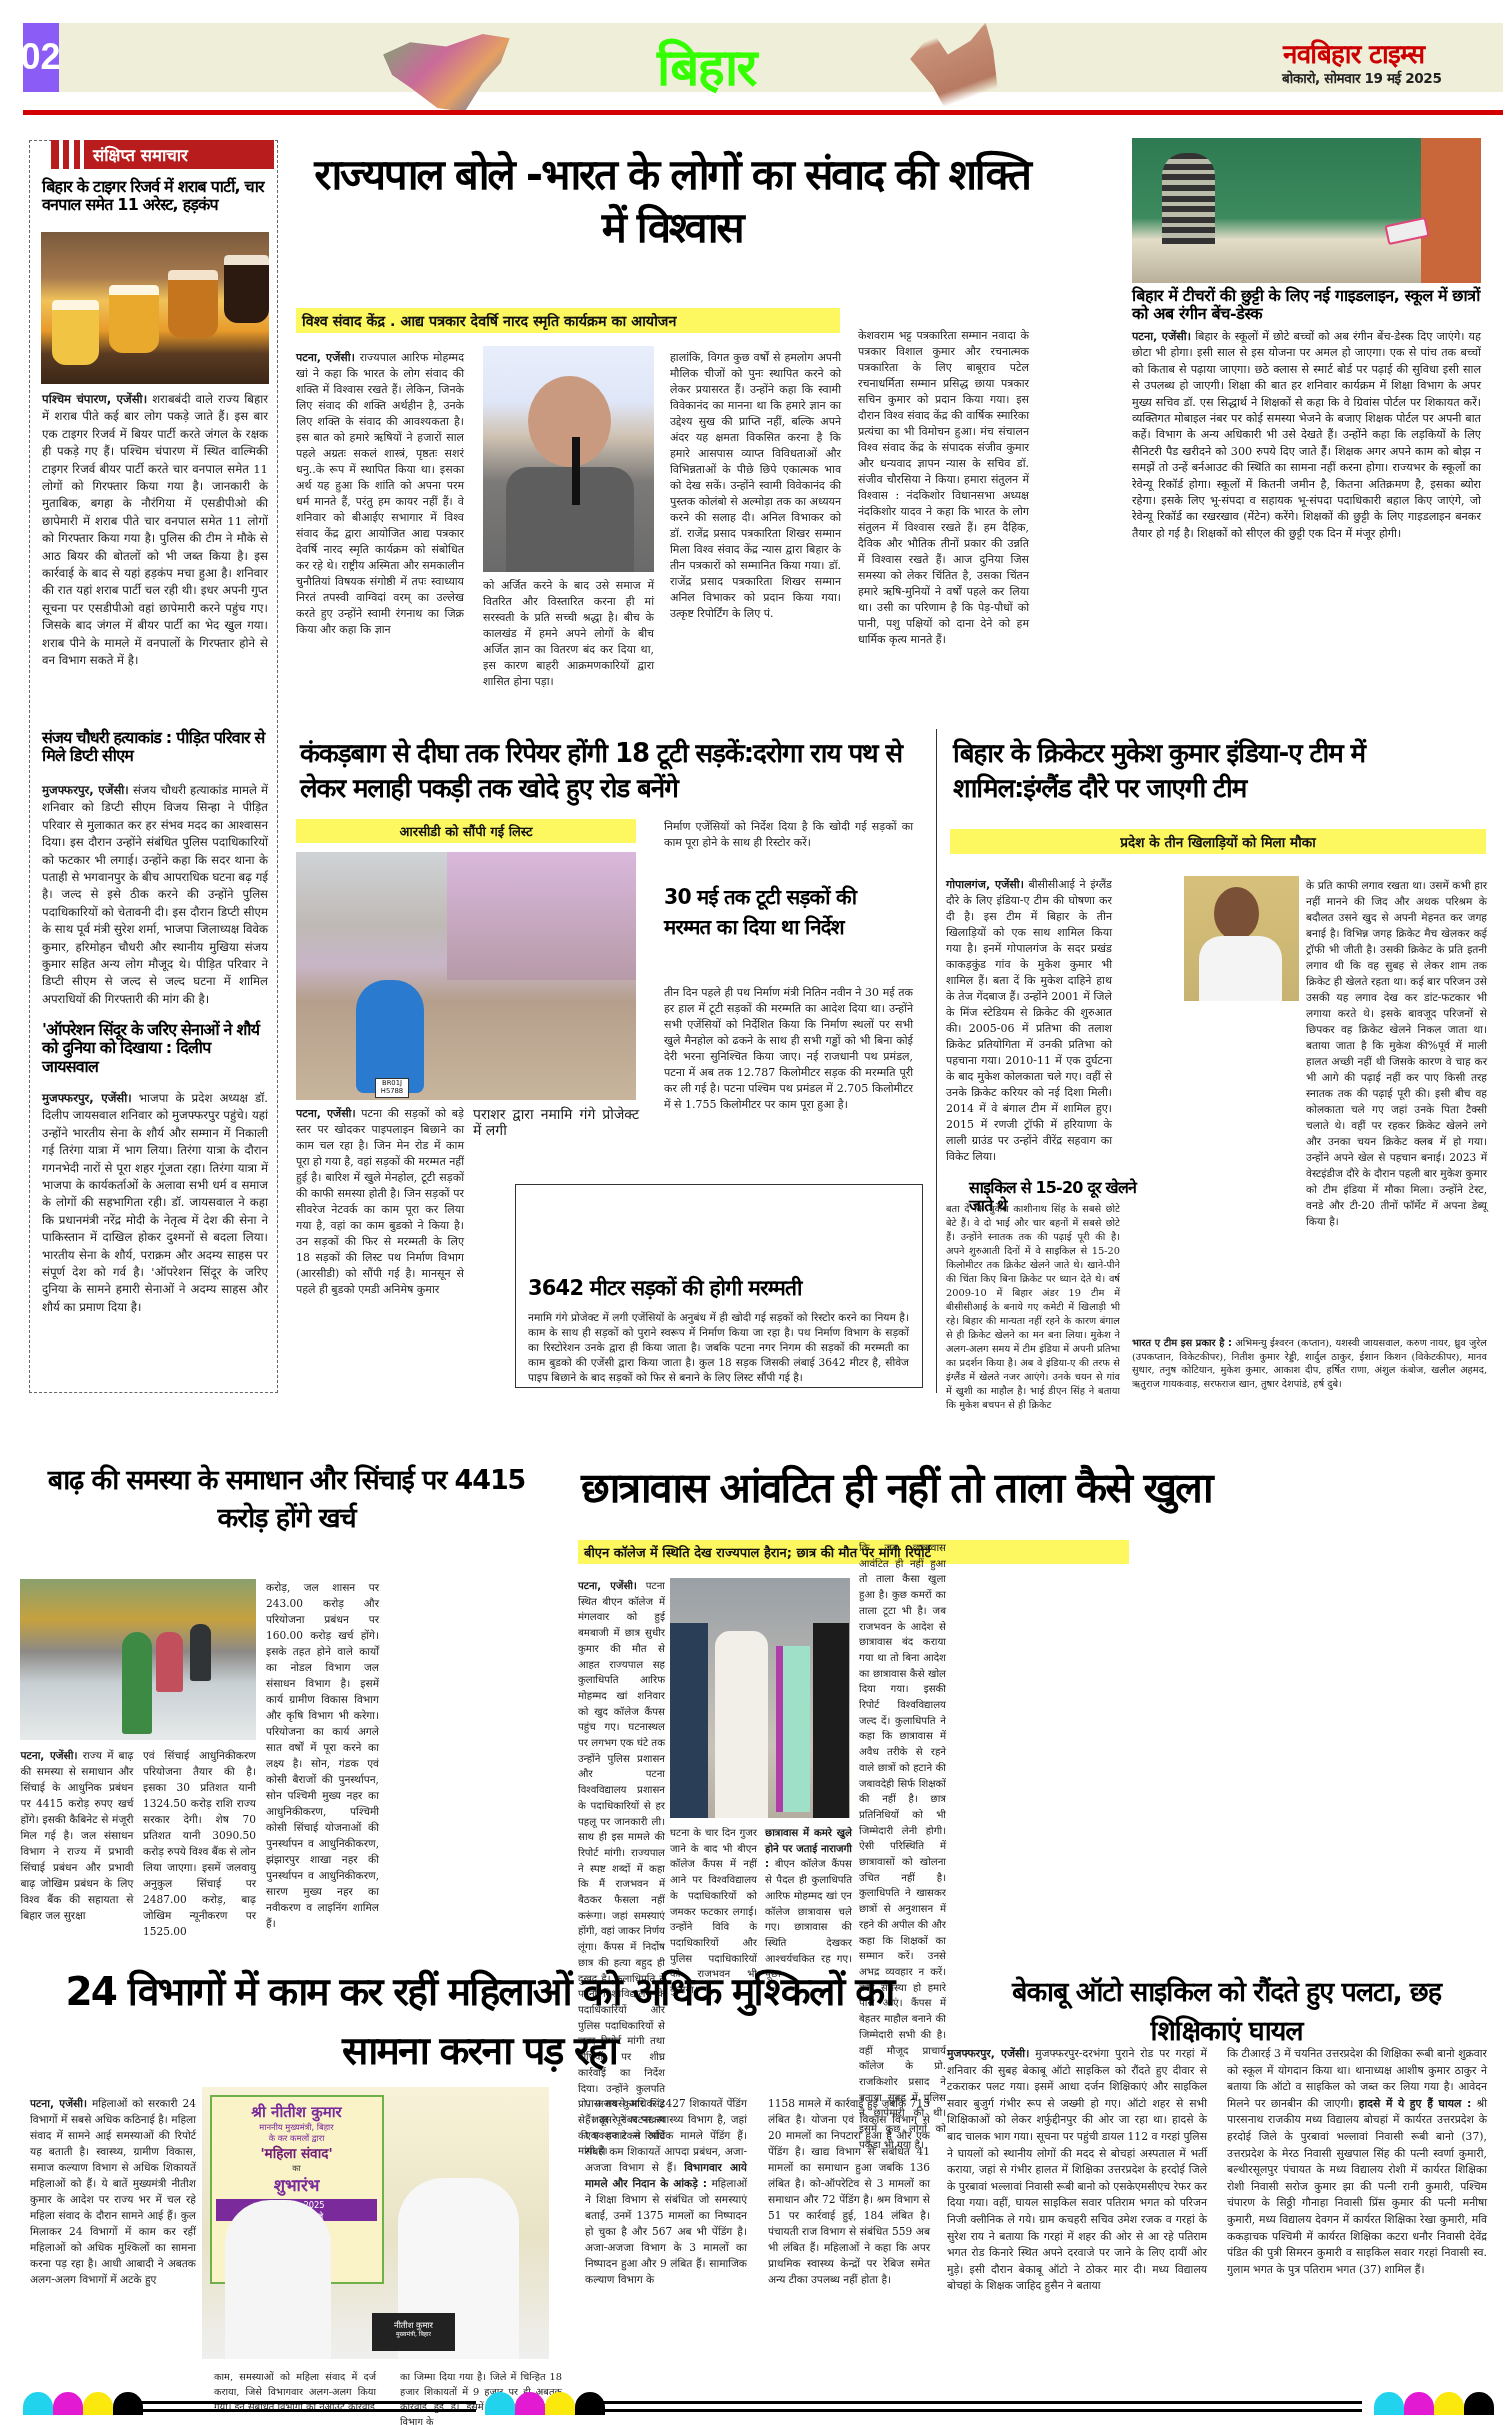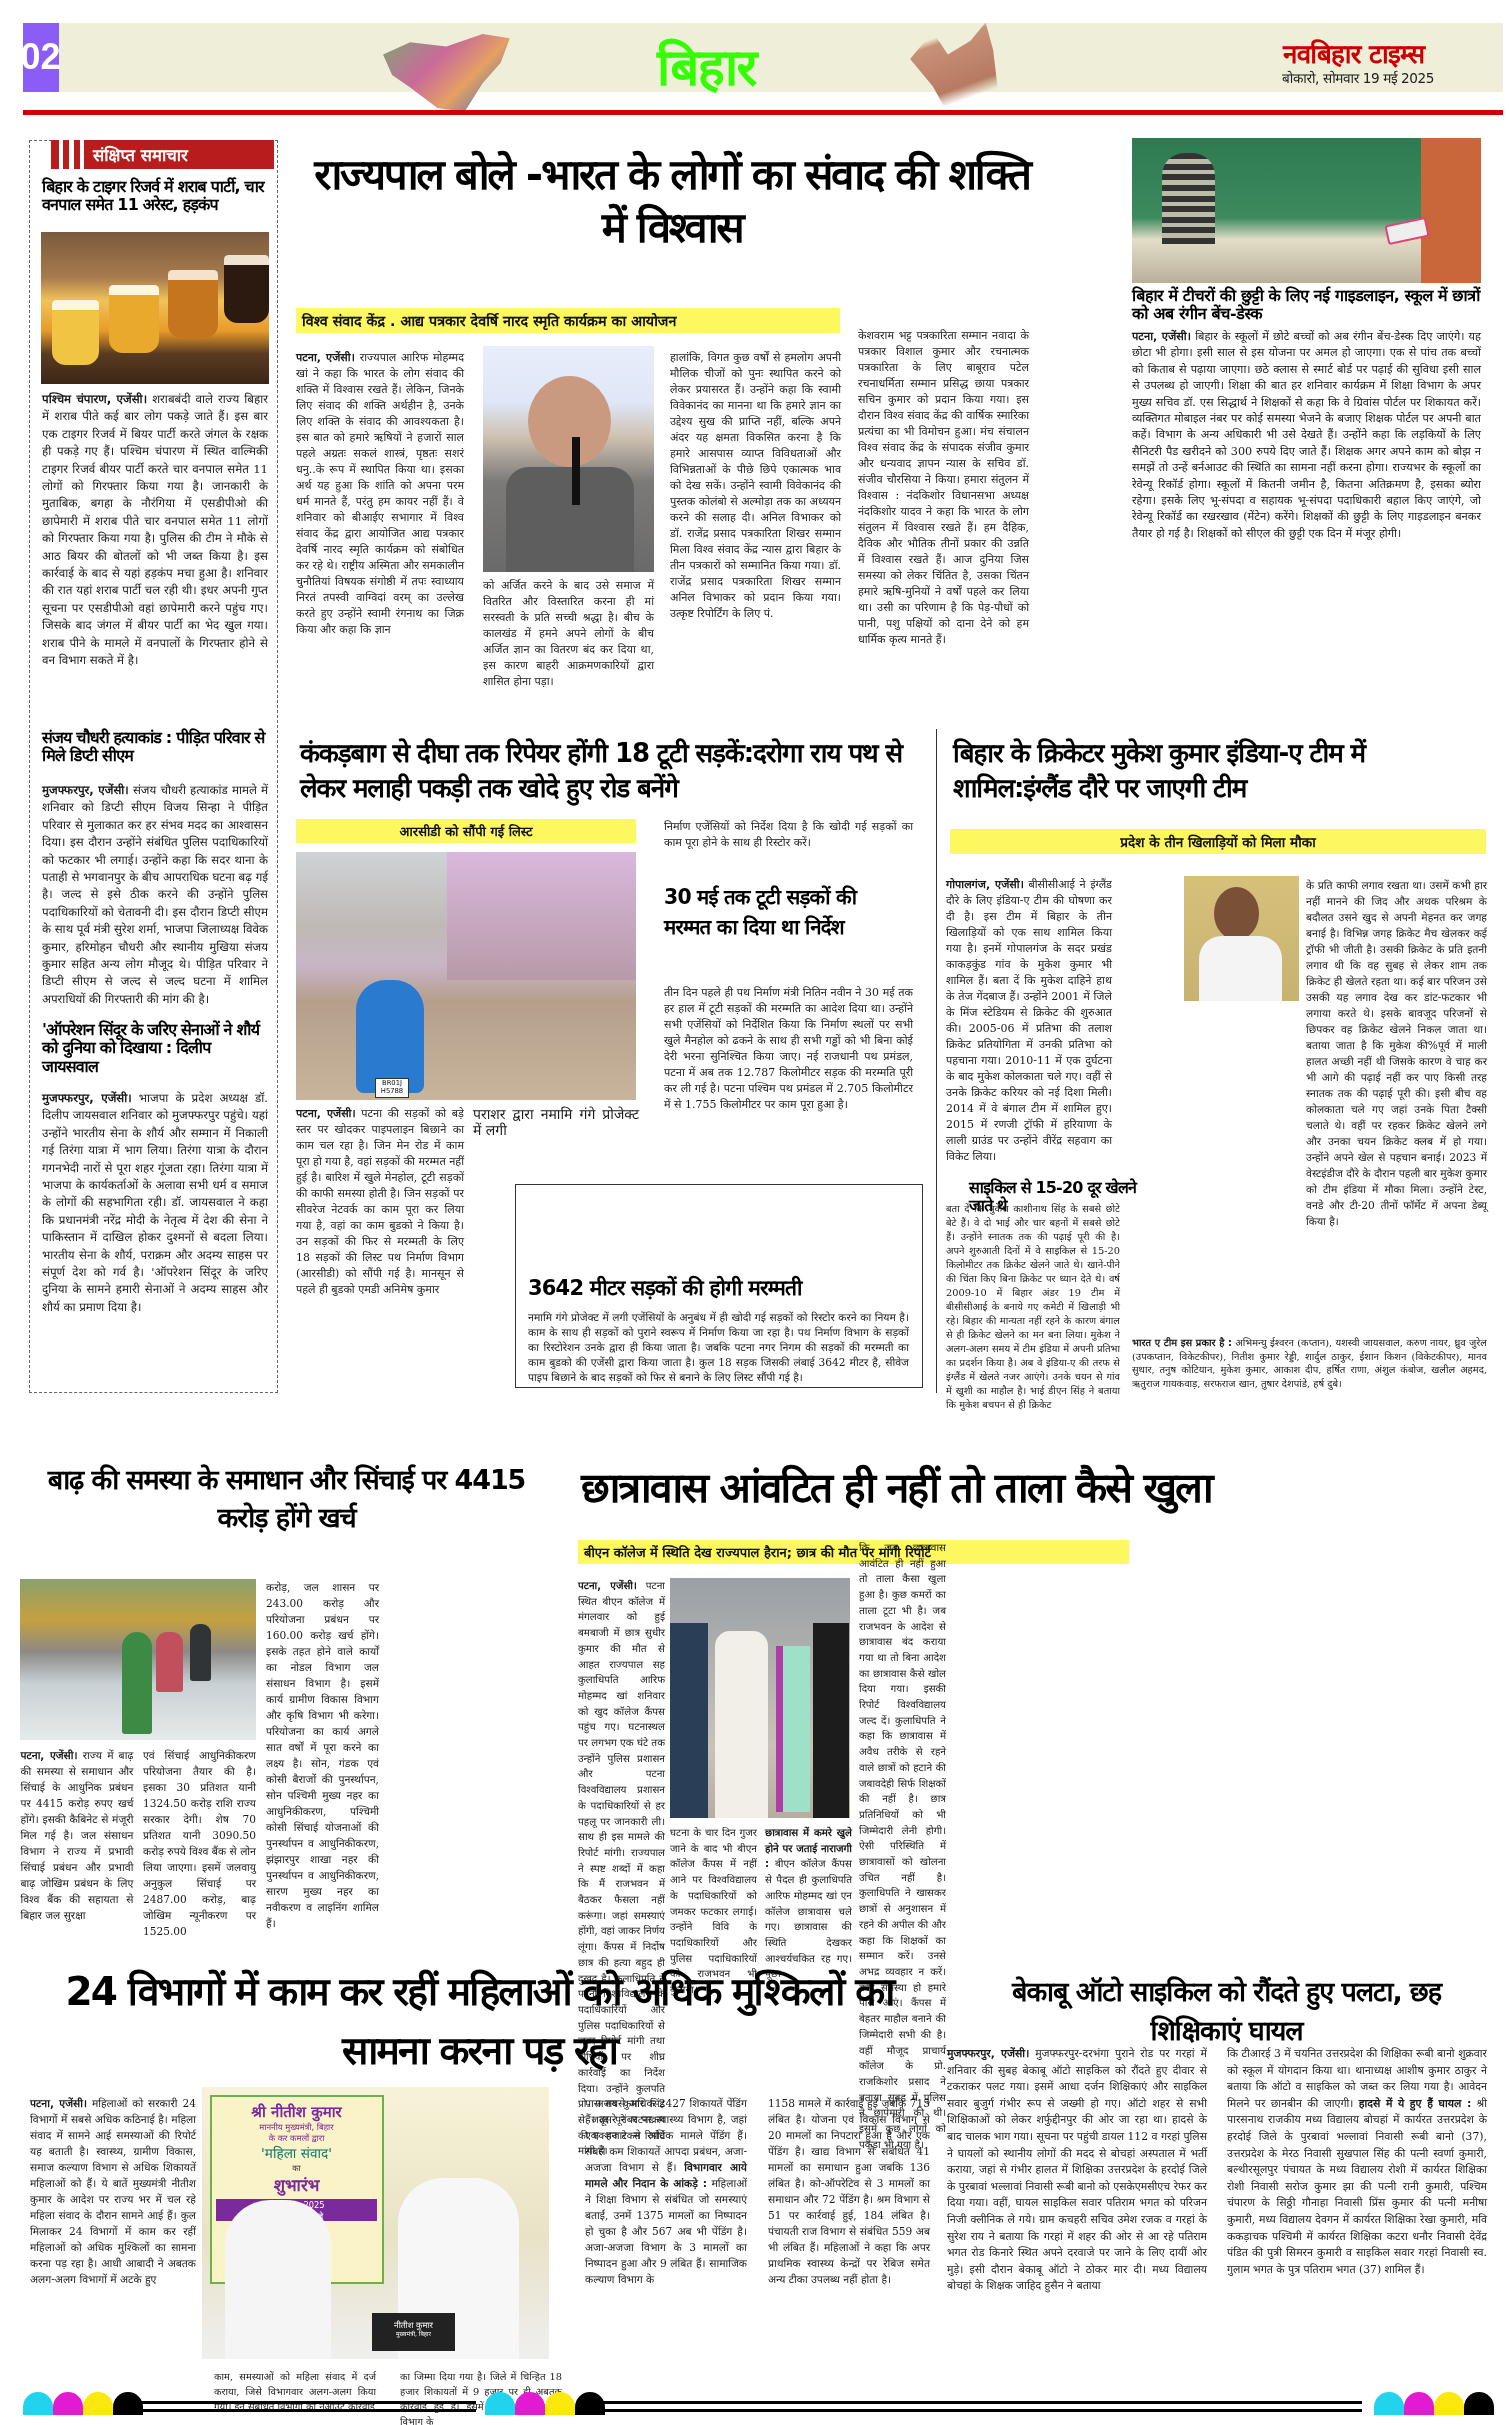--- a/index.html
+++ b/index.html
@@ -17,21 +17,21 @@
 </style>
 </head>
 <body>
 
 <div class="abs masthead"></div>
 <div class="abs pageno">02</div>
 <div class="abs" style="left:374px;top:30px;width:181px;height:82px;background:linear-gradient(135deg,#6fb36a,#c96a9a 35%,#e5a063 55%,#3f6fbf 80%,#444);clip-path:polygon(5% 30%,20% 15%,40% 20%,60% 5%,75% 10%,70% 40%,60% 65%,50% 100%,35% 95%,20% 70%,10% 55%)"></div>
 <div class="abs" style="left:657px;top:30px;font-size:51px;font-weight:bold;color:#33ff00;font-family:'DejaVu Sans',sans-serif;letter-spacing:-1.5px">बिहार</div>
 <div class="abs" style="left:895px;top:22.6px;width:151px;height:91px;background:linear-gradient(160deg,transparent 20%,#c89178 25%,#b77a62 60%,transparent 70%);clip-path:polygon(10% 40%,25% 10%,35% 35%,50% 20%,60% 0%,65% 30%,70% 100%,35% 100%,25% 70%)"></div>
 <div class="abs" style="left:1283px;top:35px;font-size:26px;font-weight:bold;color:#cc0000;letter-spacing:-0.8px">नवबिहार टाइम्स</div>
-<div class="abs" style="left:1282px;top:68px;font-size:13.6px;font-weight:normal;color:#222;letter-spacing:-0.4px">बोकारो, सोमवार 19 मई 2025</div>
+<div class="abs" style="left:1282px;top:68px;font-size:13.6px;font-weight:bold;color:#222;letter-spacing:-0.4px">बोकारो, सोमवार 19 मई 2025</div>
 <div class="abs redbar"></div>
 
 <div class="abs" style="left:29px;top:140px;width:249px;height:1253px;border:1.1px dashed #666"></div>
 <div class="abs" style="left:51px;top:140px;width:223px;height:29px;background:#b91c1c;display:flex;align-items:center">
   <span style="display:inline-block;width:4.5px;height:29px;background:#fff;margin-left:7.5px"></span>
   <span style="display:inline-block;width:4.5px;height:29px;background:#fff;margin-left:6px"></span>
   <span style="display:inline-block;width:4.5px;height:29px;background:#fff;margin-left:6px;margin-right:9px"></span>
   <span style="color:#fff;font-weight:bold;font-size:16.6px">संक्षिप्त समाचार</span>
 </div>
 <div class="abs hl" style="left:42px;top:178px;width:226px;font-size:16px">बिहार के टाइगर रिजर्व में शराब पार्टी, चार वनपाल समेत 11 अरेस्ट, हड़कंप</div>
@@ -143,21 +143,21 @@
 
 <div class="abs hl" style="left:38px;top:1963px;width:883px;font-size:39px;text-align:center;line-height:1.5;letter-spacing:-1.9px">24 विभागों में काम कर रहीं महिलाओं को अधिक मुश्किलों का सामना करना पड़ रहा</div>
 <div class="abs body" style="left:30px;top:2095px;width:166px;font-size:10.6px;line-height:16px">
   <b>पटना, एजेंसी।</b> <span>महिलाओं को सरकारी 24 विभागों में सबसे अधिक कठिनाई है। महिला संवाद में सामने आई समस्याओं की रिपोर्ट यह बताती है। स्वास्थ्य, ग्रामीण विकास, समाज कल्याण विभाग से अधिक शिकायतें महिलाओं को हैं। ये बातें मुख्यमंत्री नीतीश कुमार के आदेश पर राज्य भर में चल रहे महिला संवाद के दौरान सामने आई हैं। कुल मिलाकर 24 विभागों में काम कर रहीं महिलाओं को अधिक मुश्किलों का सामना करना पड़ रहा है। आधी आबादी ने अबतक अलग-अलग विभागों में अटके हुए</span>
 </div>
 <div class="photo" style="left:202px;top:2087px;width:347px;height:272px;background:linear-gradient(180deg,#f8f2d8 0%,#e8e2c6 55%,#efefef 100%)">
   <div style="position:absolute;left:7.5px;top:7.5px;width:174px;height:189px;background:#fbf3c8;border:2.3px solid #6fb04a;padding:4.5px;text-align:center">
     <div style="color:#7a2a9a;font-weight:bold;font-size:15px">श्री नीतीश कुमार</div>
     <div style="color:#7a2a9a;font-size:8.3px">माननीय मुख्यमंत्री, बिहार</div>
     <div style="color:#7a2a9a;font-size:8.3px">के कर कमलों द्वारा</div>
-    <div style="color:#0f766e;font-weight:normal;font-size:13.6px">'महिला संवाद'</div>
+    <div style="color:#701a75;font-weight:bold;font-size:13.6px">'महिला संवाद'</div>
     <div style="color:#333;font-size:8.3px">का</div>
     <div style="color:#7a2a9a;font-weight:bold;font-size:16.6px">शुभारंभ</div>
     <div style="color:#fff;background:#7a2a9a;font-size:8.3px;margin-top:3px">18 अप्रैल, 2025</div>
     <div style="color:#fff;background:#7a2a9a;font-size:8.3px">प्रातः 10:30 बजे</div>
   </div>
   <div style="position:absolute;left:22.6px;top:113px;width:106px;height:159px;background:#f5f5f5;border-radius:45px 45px 0 0"></div>
   <div style="position:absolute;left:196px;top:91px;width:121px;height:181px;background:#f7f7f7;border-radius:45px 45px 0 0"></div>
   <div style="position:absolute;left:170px;top:226px;width:83px;height:38px;background:#222;color:#fff;text-align:center;font-size:8.3px;padding-top:6px">
     <div>नीतीश कुमार</div>
     <div style="font-size:6px">मुख्यमंत्री, बिहार</div>

